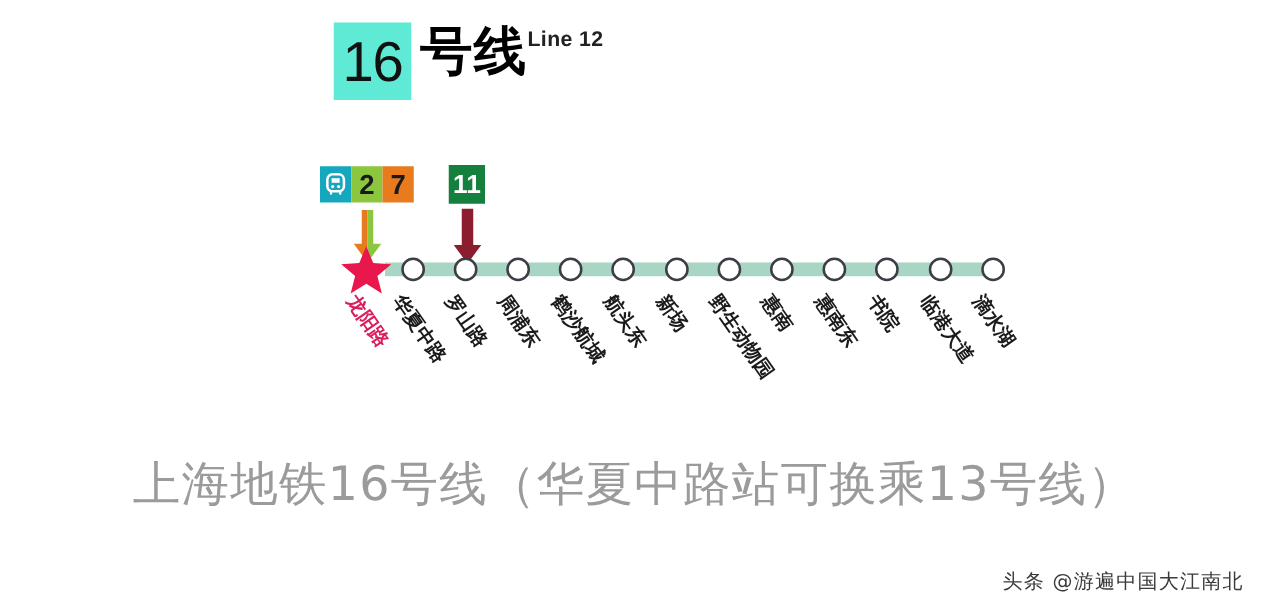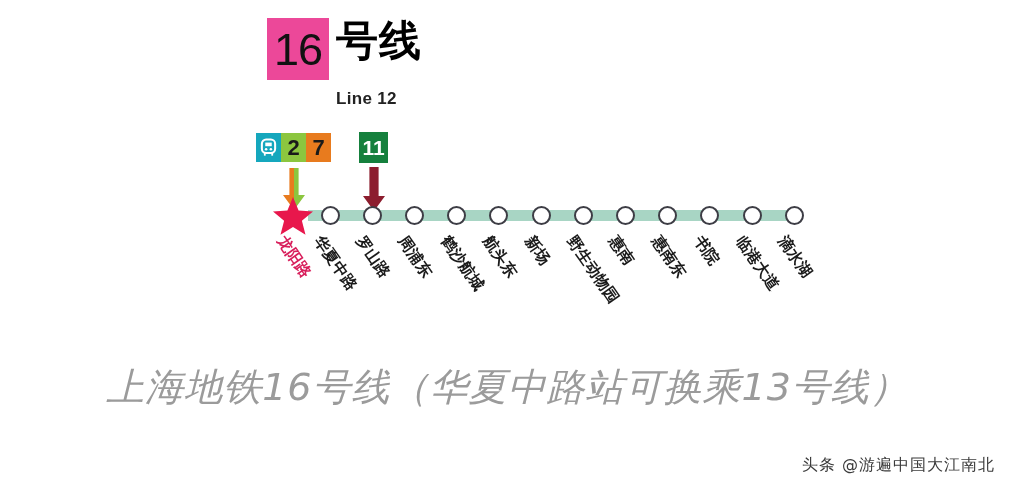--- a/index.html
+++ b/index.html
@@ -21,41 +21,40 @@
     position: absolute;
     left: 267px;
     top: 18px;
     height: 95px;
     display: flex;
     align-items: flex-start;
   }
   #line-badge-box {
     width: 62px;
     height: 62px;
-    background: #ec4899;
+    background: #5eead4;
     display: flex;
     align-items: center;
     justify-content: center;
     flex: none;
   }
   #line-badge-number {
     font-size: 45px;
     font-weight: 400;
     color: #111111;
     line-height: 1;
     letter-spacing: -1px;
     font-family: "Liberation Sans", sans-serif;
   }
   #line-name-block {
     margin-left: 7px;
     display: flex;
-    flex-direction: column;
+    flex-direction: row;
     justify-content: flex-start;
     padding-top: 2px;
-    gap: 24px;
   }
   #line-name-cn {
     font-size: 42px;
     font-weight: bold;
     color: #000000;
     line-height: 1.02;
     letter-spacing: 1px;
     font-family: "Liberation Sans", "DejaVu Sans", sans-serif;
   }
   #line-name-en {
@@ -174,21 +173,20 @@
   #caption {
     position: absolute;
     left: 0;
     top: 362px;
     width: 1015px;
     text-align: center;
     font-size: 38px;
     color: #9b9b9b;
     letter-spacing: 1px;
     font-family: "DejaVu Sans", "Liberation Sans", sans-serif;
-    font-style: italic;
   }
 
   
   #watermark {
     position: absolute;
     right: 20px;
     bottom: 9px;
     font-size: 16px;
     color: #3a3a3a;
     letter-spacing: 1px;

